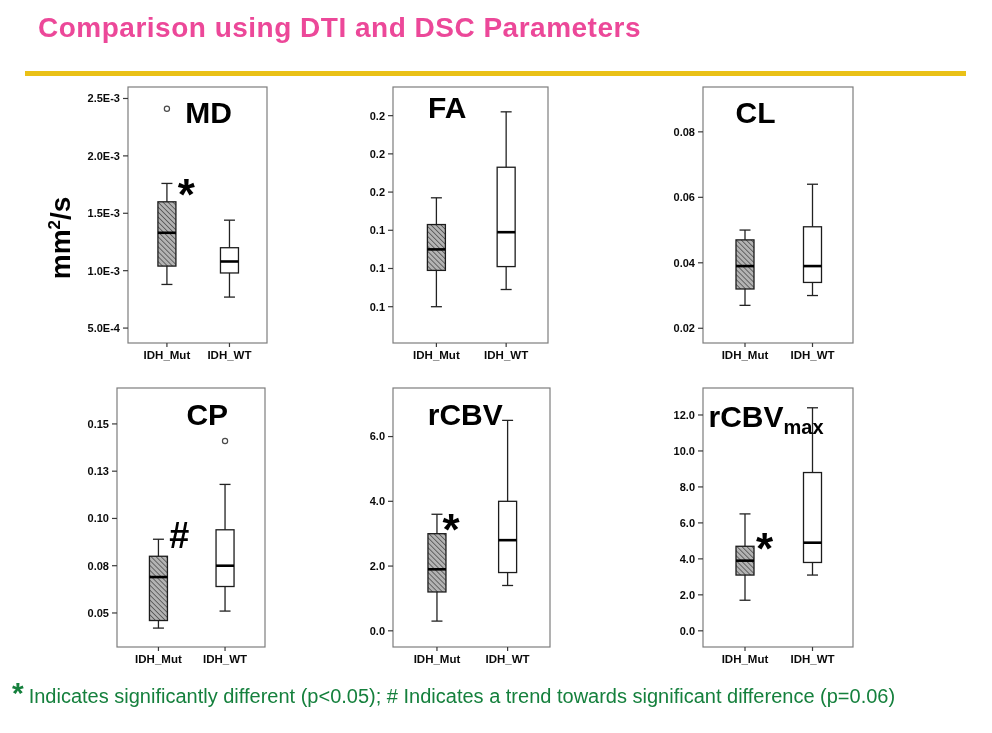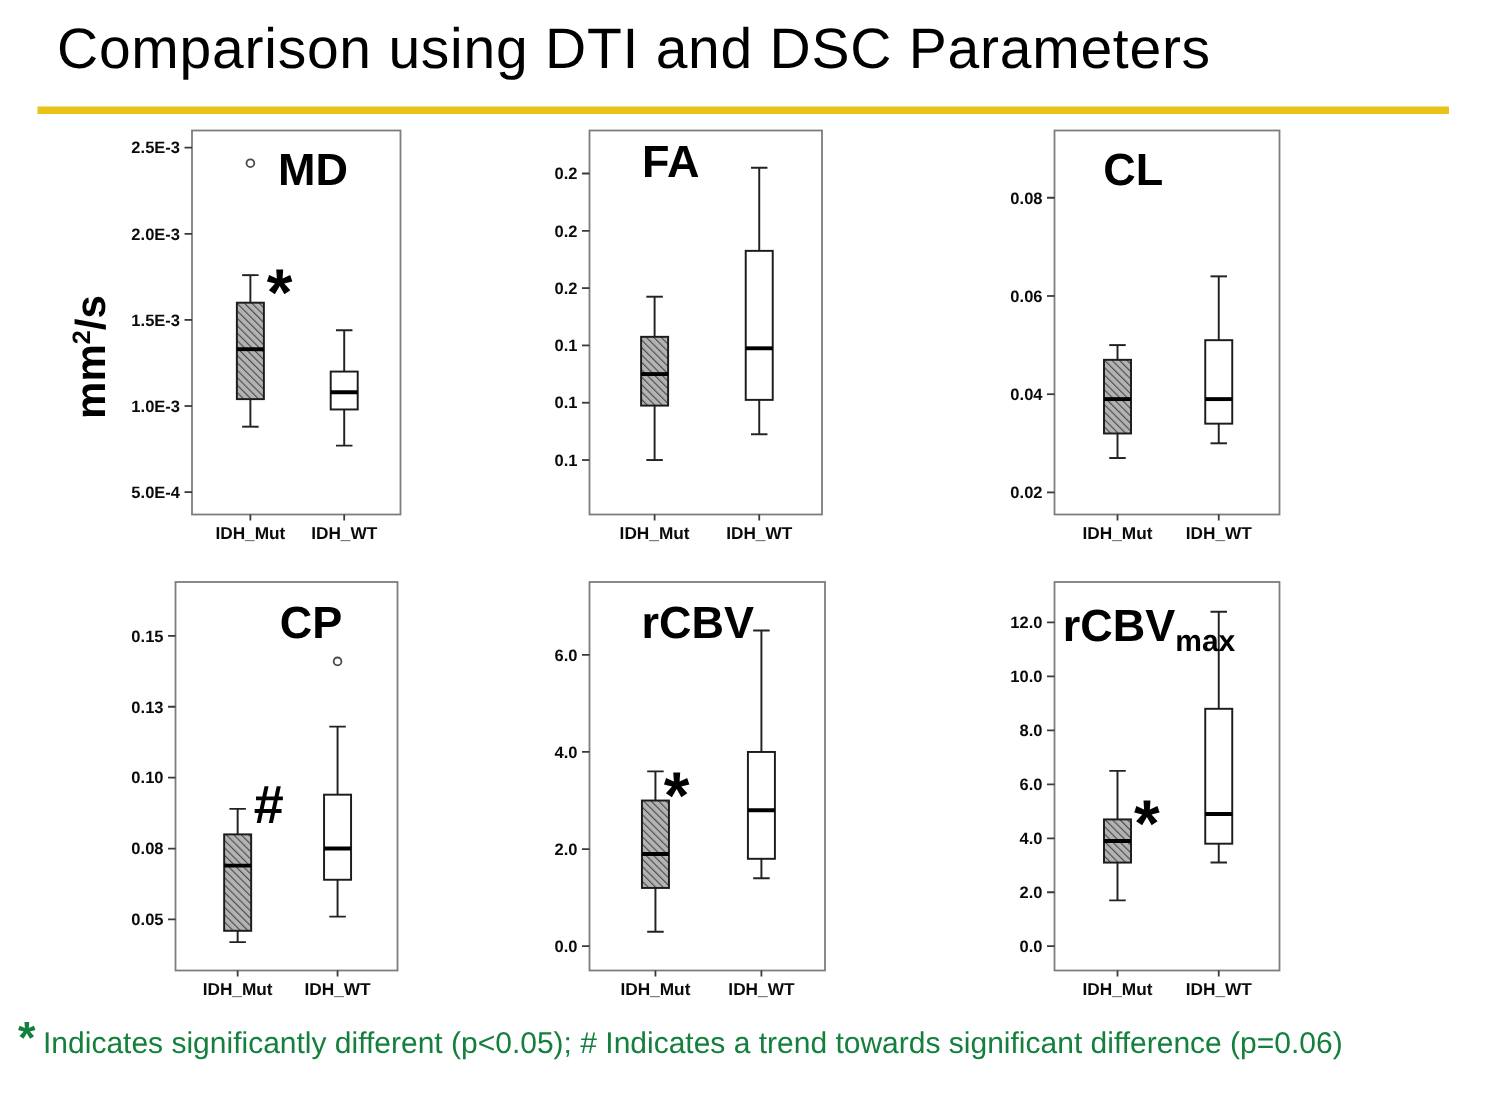--- a/index.html
+++ b/index.html
@@ -1,19 +1,19 @@
 <!DOCTYPE html>
 <html><head>
 <meta charset="utf-8">
 <style>
   html,body{margin:0;padding:0;background:#fff;}
   #slide{position:relative;width:992px;height:733px;background:#ffffff;overflow:hidden;
          font-family:"Liberation Sans",sans-serif;}
-  #main-title{position:absolute;left:38px;top:12px;font-size:38px;font-weight:normal;
-              color:#000000;letter-spacing:.5px;white-space:nowrap;}
+  #main-title{position:absolute;left:38px;top:12px;font-size:28px;font-weight:bold;
+              color:#ec4899;letter-spacing:.5px;white-space:nowrap;}
   #title-rule{position:absolute;left:25px;top:71px;width:941px;height:5px;}
   #plots{position:absolute;left:0;top:0;width:992px;height:733px;}
   .panel{position:absolute;}
   #md-ylabel{position:absolute;left:0px;top:223px;width:120px;height:30px;
              transform:rotate(-90deg);transform-origin:60px 15px;
              text-align:center;font-size:28px;font-weight:bold;color:#000;white-space:nowrap;}
   #md-ylabel sup{font-size:60%;}
   #footnote{position:absolute;left:12px;top:676px;width:972px;font-size:20px;color:#15803d;
             white-space:nowrap;}
   .fn-star{font-size:30px;font-weight:bold;margin-right:5px;}

